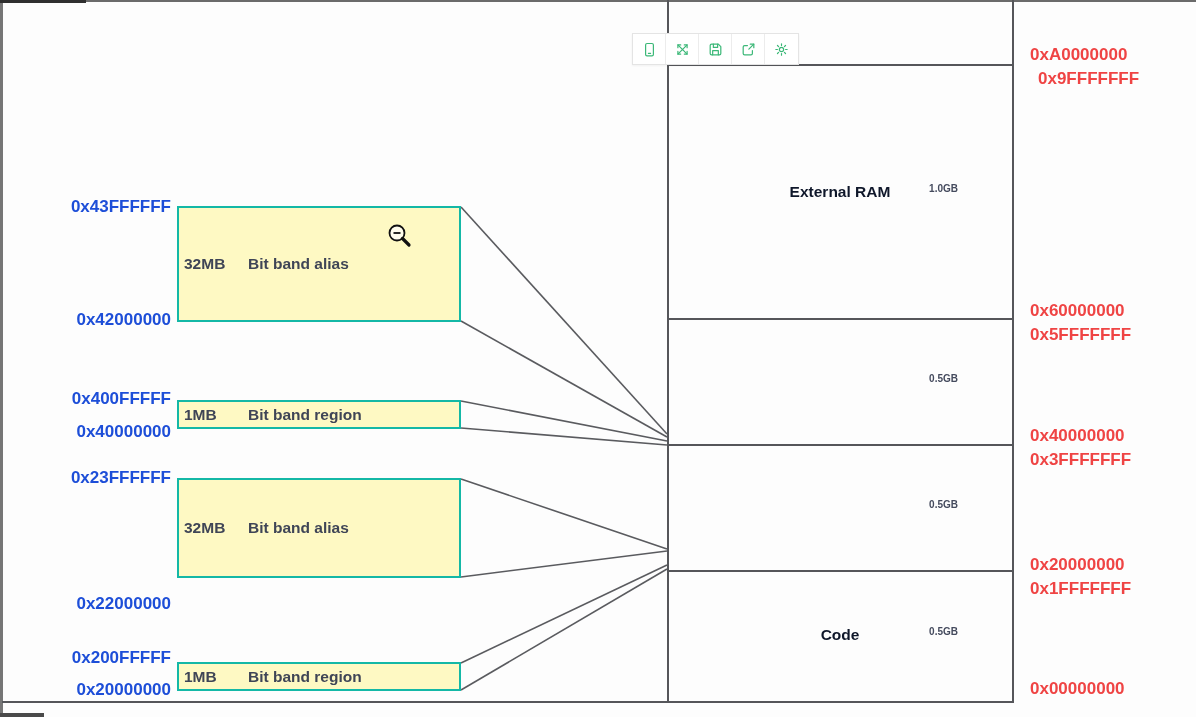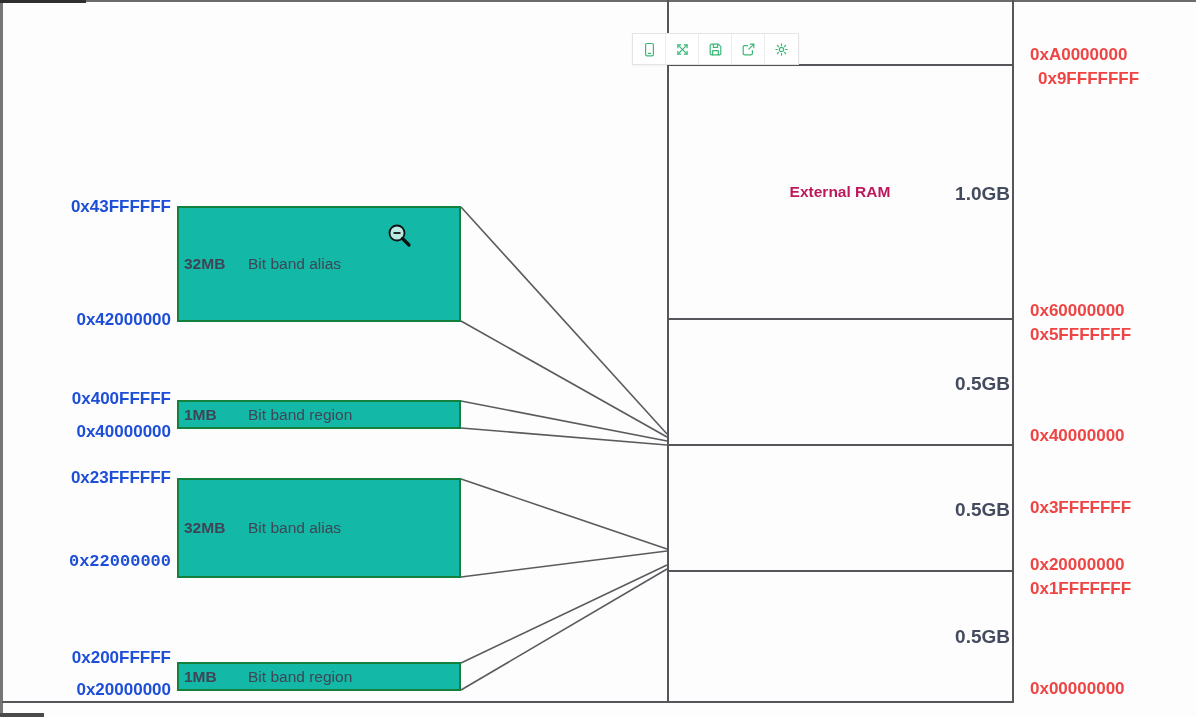--- a/index.html
+++ b/index.html
@@ -12,36 +12,36 @@
   .edge-bottom-sliver{position:absolute;left:0;top:713px;width:44px;height:4px;background:#4a4a4a;}
 
   
   .vl{position:absolute;width:2px;background:#55565a;}
   .hl{position:absolute;height:2px;background:#55565a;}
 
   
   .funnel-svg{position:absolute;left:0;top:0;width:1196px;height:717px;pointer-events:none;}
 
   
-  .bb-box{position:absolute;left:177px;width:284px;border:2px solid #15803d;background:#14b8a6;
+  .bb-box{position:absolute;left:177px;width:284px;border:2px solid #14b8a6;background:#fef9c3;
           display:flex;align-items:center;box-sizing:border-box;padding-left:5px;}
   .bb-size{display:inline-block;width:64px;font-weight:bold;font-size:15.5px;color:#3f4556;}
-  .bb-label{font-weight:normal;font-size:15.5px;color:#3f4556;}
+  .bb-label{font-weight:bold;font-size:15.5px;color:#3f4556;}
 
   
   .addr-left{position:absolute;left:25px;width:146px;text-align:right;
              font-weight:bold;font-size:17px;color:#1d4ed8;white-space:nowrap;}
   .addr-right{position:absolute;left:1030px;width:160px;text-align:left;
               font-weight:bold;font-size:17px;color:#ef4444;white-space:nowrap;z-index:4;}
 
   
   .region-name{position:absolute;left:667px;width:346px;text-align:center;
-               font-weight:bold;font-size:15.5px;color:#be185d;}
-  .region-size{position:absolute;left:925px;width:85px;text-align:right;
-               font-weight:bold;font-size:19px;color:#454b5e;}
+               font-weight:bold;font-size:15.5px;color:#0f172a;}
+  .region-size{position:absolute;left:873px;width:85px;text-align:right;
+               font-weight:bold;font-size:10px;color:#454b5e;}
 
   
   .img-toolbar{position:absolute;left:632px;top:33px;height:30px;display:flex;z-index:10;
                background:#fff;border:1px solid #e4e4e4;box-shadow:0 1px 2px rgba(0,0,0,.05);}
   .tb-btn{width:33px;height:30px;display:flex;align-items:center;justify-content:center;
           background:#fff;border:none;border-right:1px solid #ececec;padding:0;cursor:pointer;}
   .tb-btn:last-child{border-right:none;}
   .tb-btn svg{width:17px;height:17px;stroke:#3cb878;fill:none;stroke-width:1.7;
               stroke-linecap:round;stroke-linejoin:round;}
 
@@ -82,21 +82,21 @@
       <line x1="461" y1="663" x2="667" y2="565"></line>
       <line x1="461" y1="690" x2="667" y2="569"></line>
     </g>
   </svg>
 
   <div class="addr-left" style="top:197px;">0x43FFFFFF</div>
   <div class="addr-left" style="top:310px;">0x42000000</div>
   <div class="addr-left" style="top:389px;">0x400FFFFF</div>
   <div class="addr-left" style="top:422px;">0x40000000</div>
   <div class="addr-left" style="top:468px;">0x23FFFFFF</div>
-  <div class="addr-left" style="top:552px;font-family:Liberation Mono, monospace;">0x22000000</div>
+  <div class="addr-left" style="top:594px;">0x22000000</div>
   <div class="addr-left" style="top:648px;">0x200FFFFF</div>
   <div class="addr-left" style="top:680px;">0x20000000</div>
 
   <div class="bb-box" style="top:206px;height:116px;">
     <span class="bb-size">32MB</span>
     <span class="bb-label">Bit band alias</span>
   </div>
   <div class="bb-box" style="top:400px;height:29px;">
     <span class="bb-size">1MB</span>
     <span class="bb-label">Bit band region</span>
@@ -107,28 +107,29 @@
   </div>
   <div class="bb-box" style="top:662px;height:29px;">
     <span class="bb-size">1MB</span>
     <span class="bb-label">Bit band region</span>
   </div>
 
   <div class="region-name" style="top:183px;">External RAM</div>
   <div class="region-size" style="top:183px;">1.0GB</div>
   <div class="region-size" style="top:373px;">0.5GB</div>
   <div class="region-size" style="top:499px;">0.5GB</div>
+  <div class="region-name" style="top:626px;">Code</div>
   <div class="region-size" style="top:626px;">0.5GB</div>
 
   <div class="addr-right" style="top:45px;">0xA0000000</div>
   <div class="addr-right" style="top:69px;margin-left:8px;">0x9FFFFFFF</div>
   <div class="addr-right" style="top:301px;">0x60000000</div>
   <div class="addr-right" style="top:325px;">0x5FFFFFFF</div>
   <div class="addr-right" style="top:426px;">0x40000000</div>
-  <div class="addr-right" style="top:450px;margin-top:48px;">0x3FFFFFFF</div>
+  <div class="addr-right" style="top:450px;">0x3FFFFFFF</div>
   <div class="addr-right" style="top:555px;">0x20000000</div>
   <div class="addr-right" style="top:579px;">0x1FFFFFFF</div>
   <div class="addr-right" style="top:679px;">0x00000000</div>
 
   <div class="img-toolbar">
     <button class="tb-btn" title="">
       <svg viewBox="0 0 24 24">
         <rect x="6.5" y="3.5" width="11" height="17.5" rx="2"></rect>
         <line x1="10.5" y1="17.5" x2="13.5" y2="17.5"></line>
       </svg>

